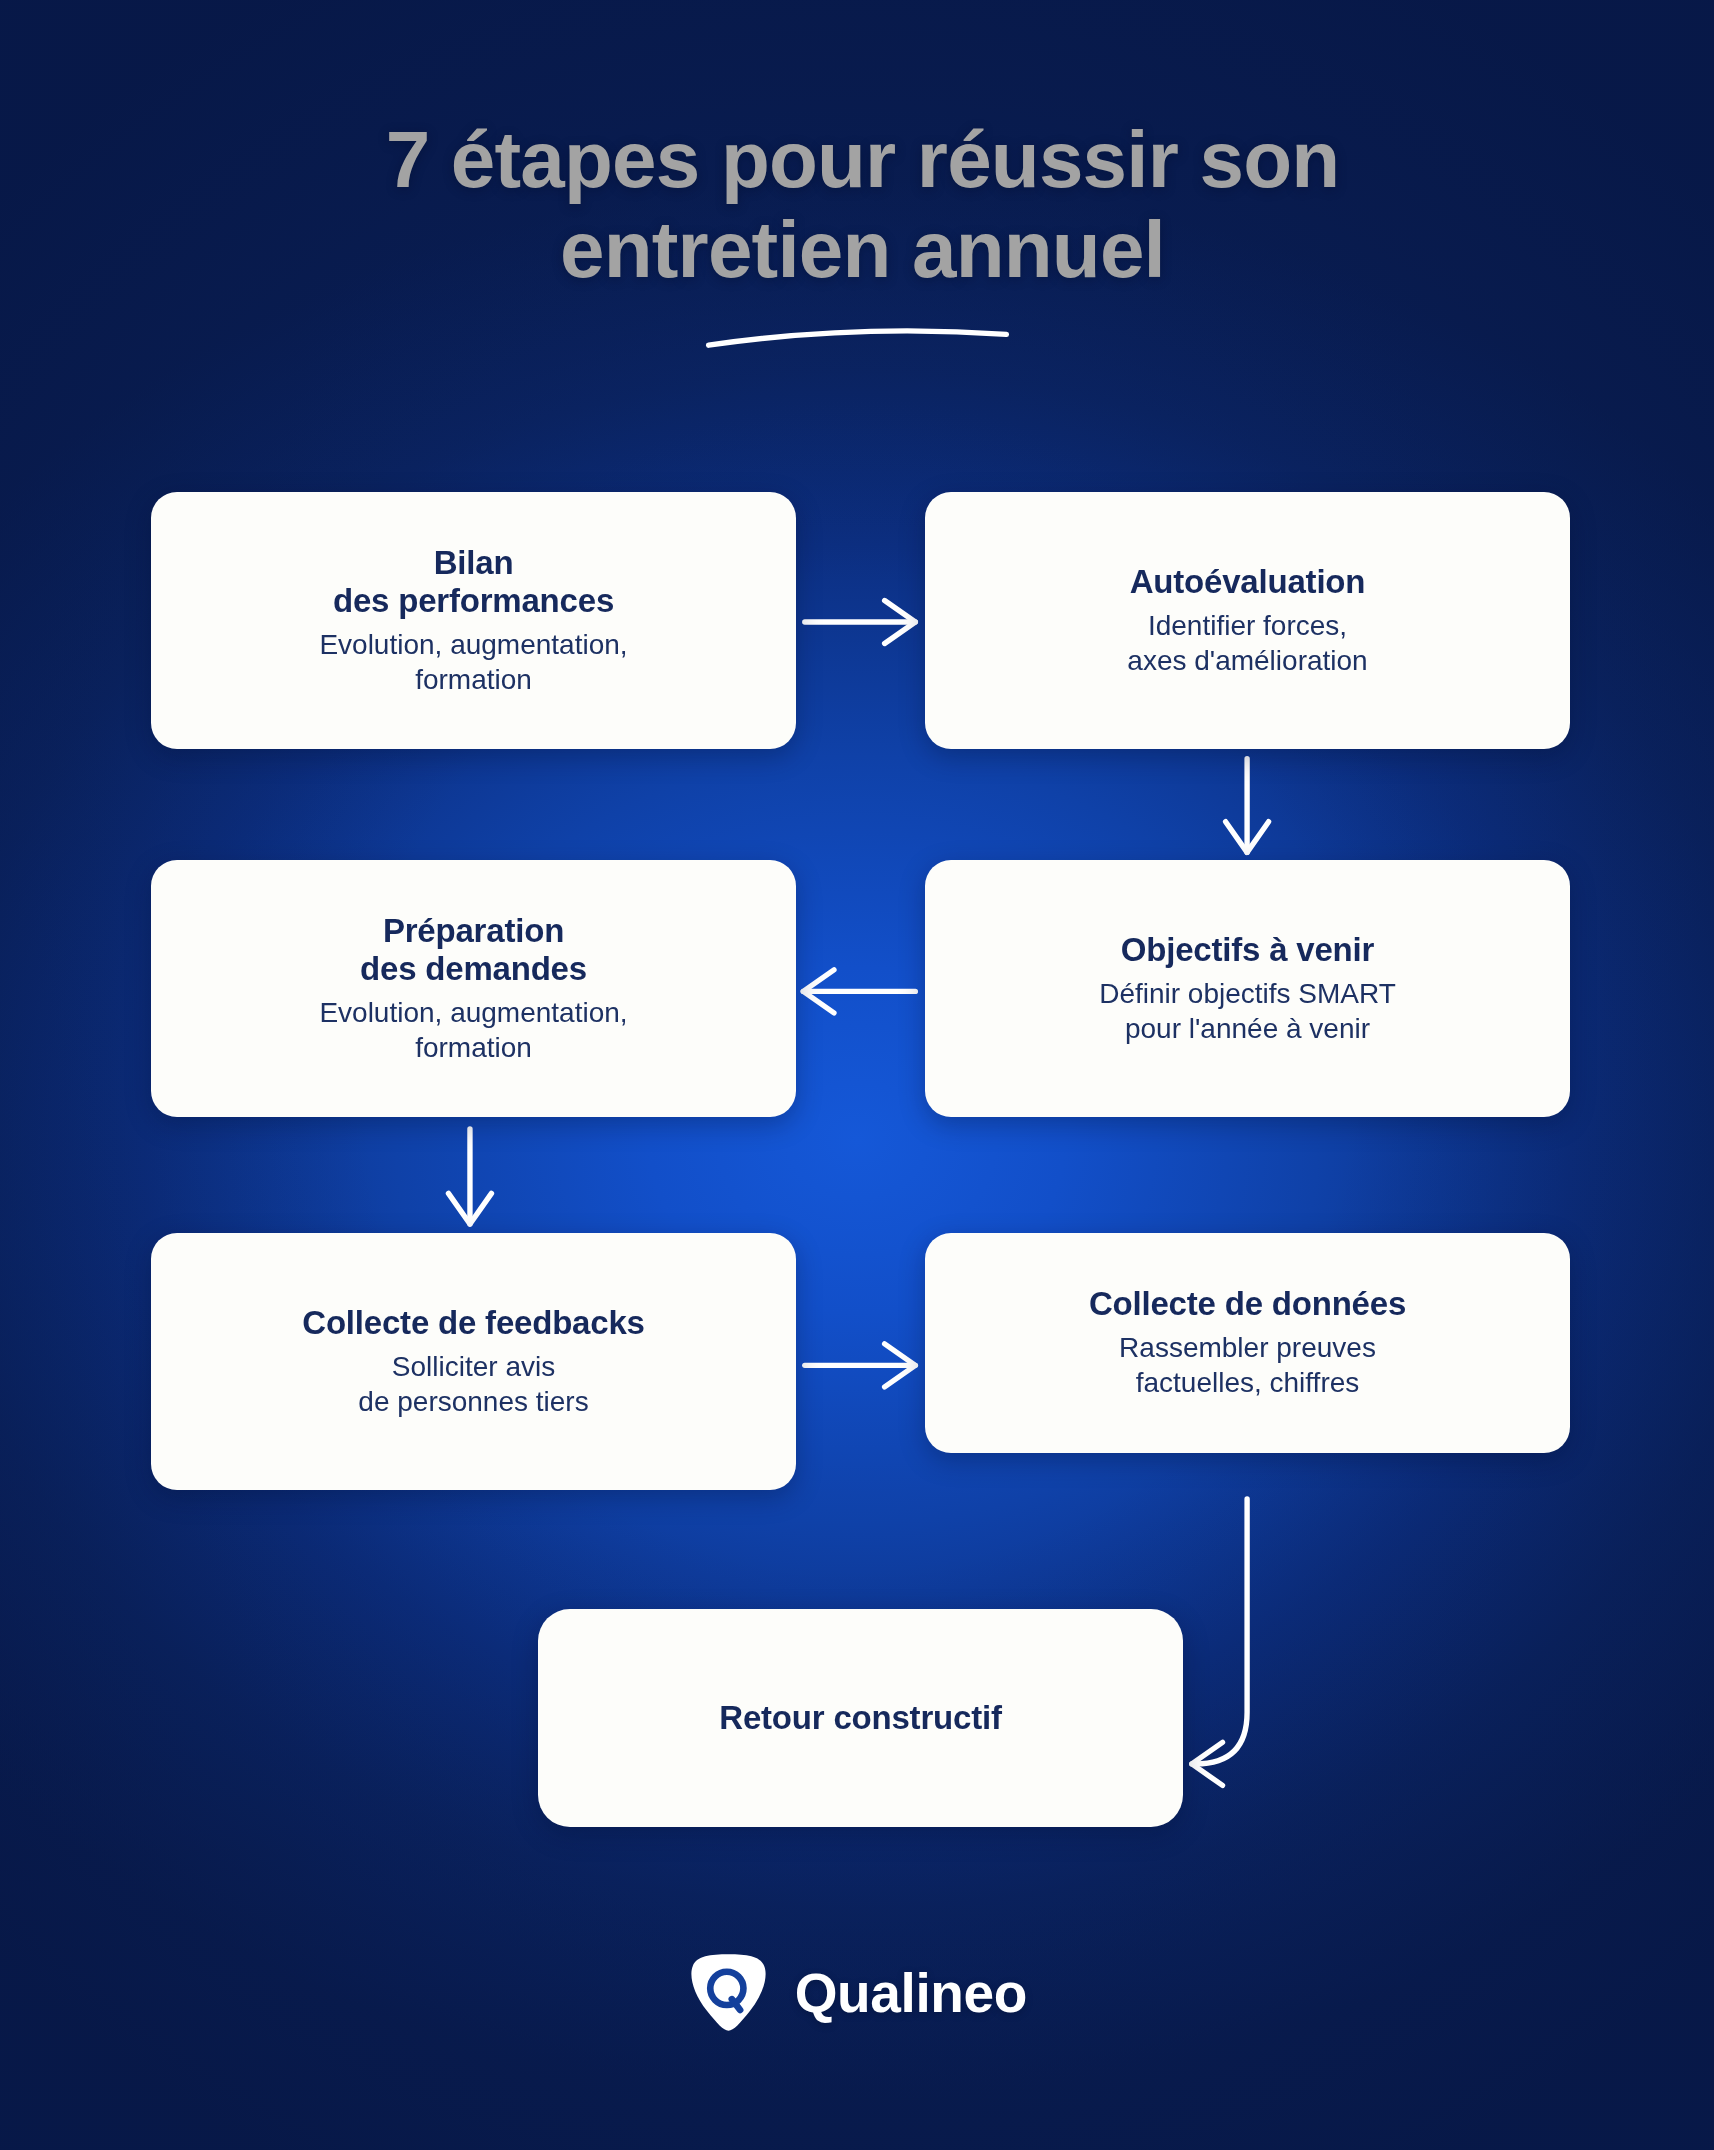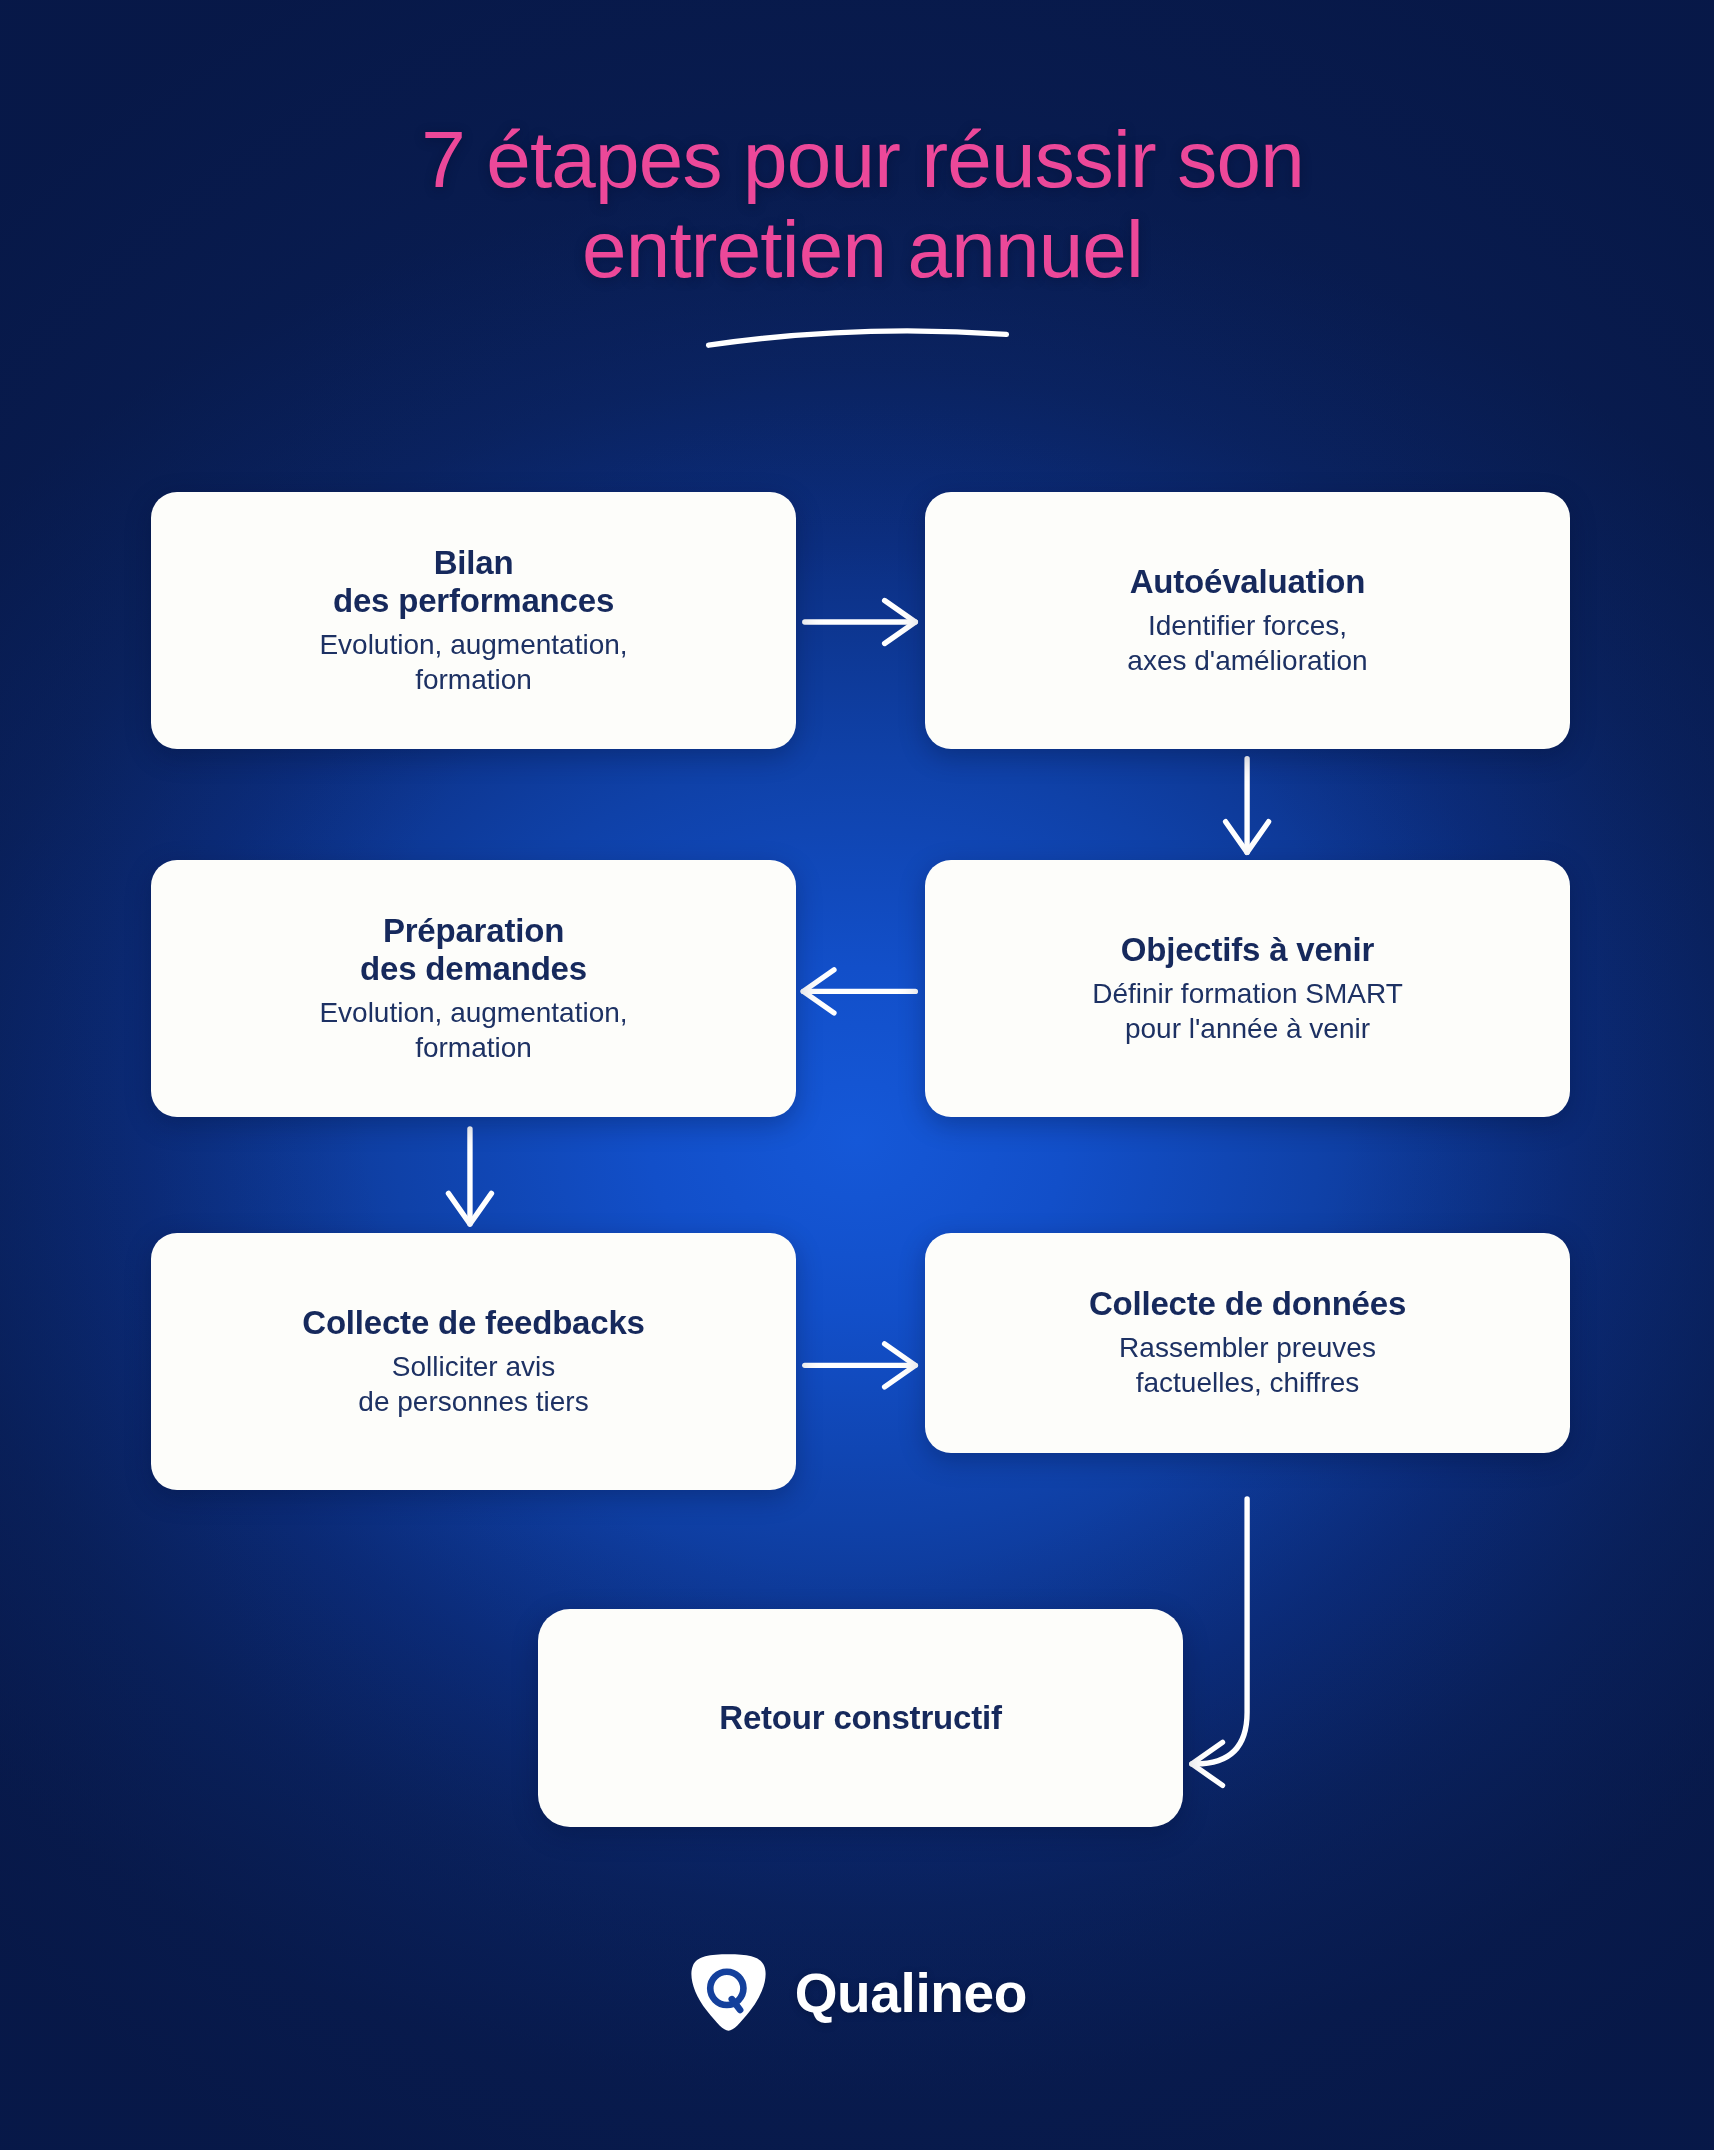--- a/index.html
+++ b/index.html
@@ -38,23 +38,23 @@
 
   
   .header {
     position: absolute;
     top: 115px;
     left: 0;
     width: 100%;
     text-align: center;
   }
   .title {
-    color: #ec4899;
+    color: #a3a3a3;
     font-size: 80px;
-    font-weight: normal;
+    font-weight: bold;
     line-height: 1.13;
     letter-spacing: -0.8px;
     text-shadow: 0 2.3px 10.8px rgba(3,14,45,0.45);
     padding-left: 11px;
   }
   .swoosh {
     margin: 26px auto 0;
     width: 307px;
     height: 31px;
     display: block;
@@ -216,21 +216,21 @@
       <div>Evolution, augmentation,</div>
       <div>formation</div>
     </div>
   </div>
 
   <div class="card card-4">
     <div class="card-title">
       <div>Objectifs à venir</div>
     </div>
     <div class="card-sub">
-      <div>Définir formation SMART</div>
+      <div>Définir objectifs SMART</div>
       <div>pour l'année à venir</div>
     </div>
   </div>
 
   <div class="card card-5">
     <div class="card-title">
       <div>Collecte de feedbacks</div>
     </div>
     <div class="card-sub">
       <div>Solliciter avis</div>

